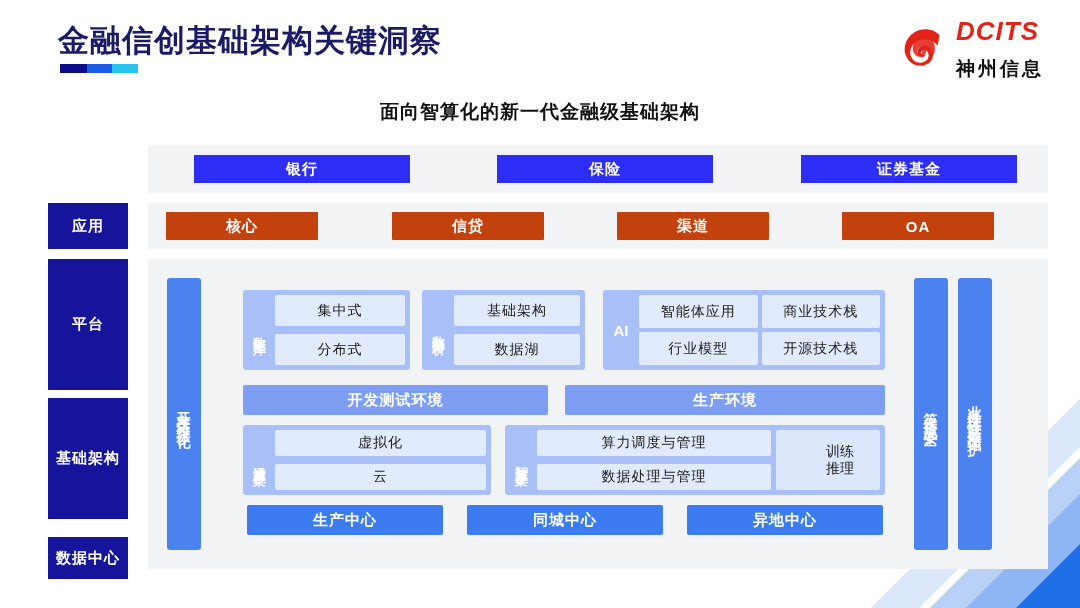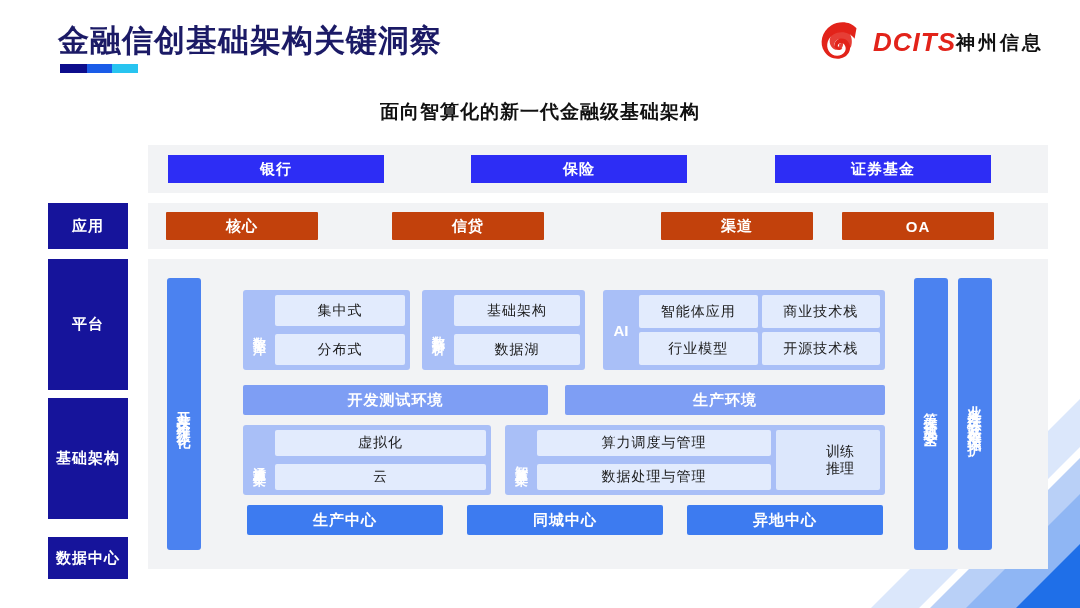--- a/index.html
+++ b/index.html
@@ -29,41 +29,42 @@
   }
   .hdr-bar{position:absolute;left:60px;top:64px;display:flex;width:78px;height:9px;}
   .hdr-bar span{display:block;height:100%;}
   .hb1{width:34%;background:#0d0d8c;}
   .hb2{width:33%;background:#1a5ce8;}
   .hb3{width:33%;background:#28c4f0;}
 
   
   .logo{position:absolute;right:36px;top:18px;display:flex;align-items:center;gap:9px;}
   .logo-mark{width:47px;height:47px;flex:0 0 auto;}
-  .logo-txt{display:flex;flex-direction:row;line-height:1;}
+  .logo-txt{display:flex;flex-direction:column;line-height:1;gap:11px;}
   .logo-en{font-size:26px;font-weight:bold;font-style:italic;color:#e2231a;letter-spacing:1px;}
   .logo-cn{font-size:19px;font-weight:bold;color:#111;letter-spacing:3px;margin-top:4px;}
 
   .subtitle{
     position:absolute;left:0;right:0;top:99px;text-align:center;
     font-size:19px;font-weight:bold;color:#111;letter-spacing:1px;
   }
 
   
   .lbl{
     background:#16149b;color:#fff;font-weight:bold;
     display:flex;align-items:center;justify-content:center;
     font-size:15px;letter-spacing:1px;position:absolute;
   }
   .panel{position:absolute;background:#f2f3f5;}
 
   .ind-box{
     position:absolute;background:#2d2df5;color:#fff;font-weight:bold;
     font-size:15px;display:flex;align-items:center;justify-content:center;
     letter-spacing:1px;
+    margin-left:26px;
   }
   .app-box{
     position:absolute;background:#c2410c;color:#fff;font-weight:bold;
     font-size:15px;display:flex;align-items:center;justify-content:center;
     letter-spacing:1px;border-radius:1px;
   }
 
   
   .vcol{
     position:absolute;background:#4b82f0;color:#fff;font-weight:bold;
@@ -143,21 +144,21 @@
 
   <div class="panel" style="left:148px;top:145px;width:900px;height:48px;"></div>
   <div class="ind-box" style="left:168px;top:155px;width:216px;height:28px;">银行</div>
   <div class="ind-box" style="left:471px;top:155px;width:216px;height:28px;">保险</div>
   <div class="ind-box" style="left:775px;top:155px;width:216px;height:28px;">证券基金</div>
 
   <div class="lbl" style="left:48px;top:203px;width:80px;height:46px;">应用</div>
   <div class="panel" style="left:148px;top:203px;width:900px;height:46px;"></div>
   <div class="app-box" style="left:166px;top:212px;width:152px;height:28px;">核心</div>
   <div class="app-box" style="left:392px;top:212px;width:152px;height:28px;">信贷</div>
-  <div class="app-box" style="left:617px;top:212px;width:152px;height:28px;margin-left:44px;">渠道</div>
+  <div class="app-box" style="left:617px;top:212px;width:152px;height:28px;">渠道</div>
   <div class="app-box" style="left:842px;top:212px;width:152px;height:28px;">OA</div>
 
   <div class="lbl" style="left:48px;top:259px;width:80px;height:131px;">平台</div>
   <div class="lbl" style="left:48px;top:398px;width:80px;height:121px;">基础架构</div>
   <div class="lbl" style="left:48px;top:527px;width:80px;height:42px;margin-top:10px;">数据中心</div>
 
   <div class="panel" style="left:148px;top:259px;width:900px;height:310px;"></div>
 
   <div class="vcol" style="left:167px;top:278px;width:34px;height:272px;">开发运维一体化</div>
 

